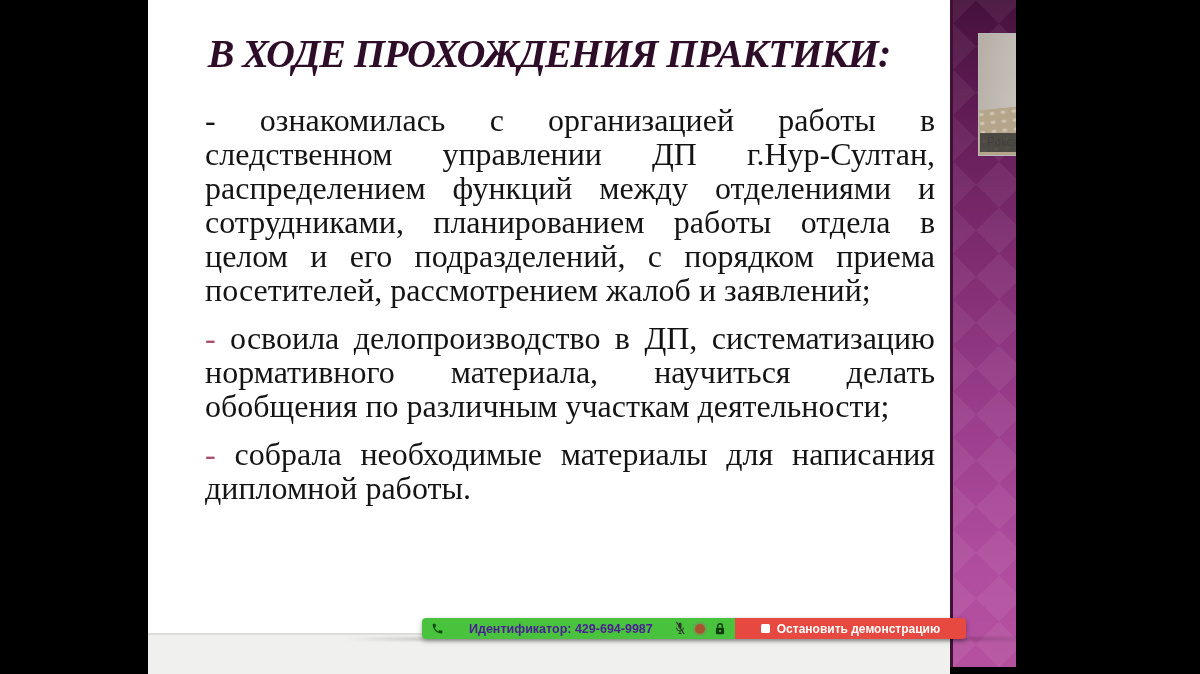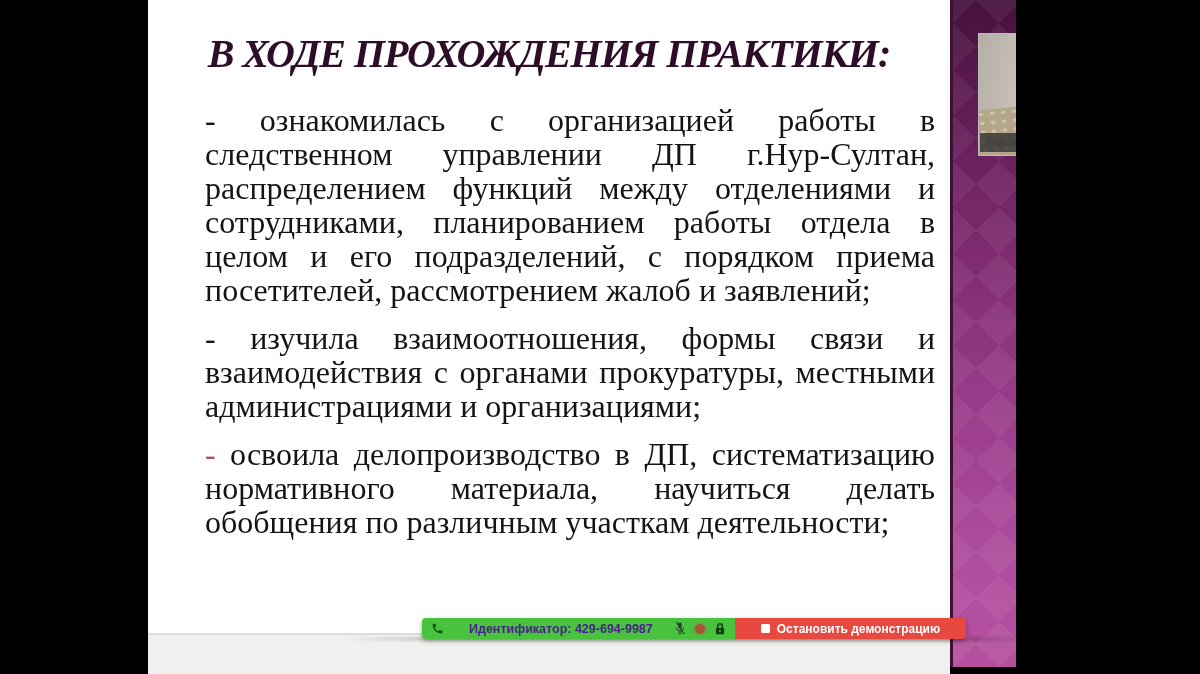--- a/index.html
+++ b/index.html
@@ -70,22 +70,22 @@
 </style>
 </head>
 <body>
 
 <div class="screen">
 
   <div class="slide">
     <div class="slide-title">В ХОДЕ ПРОХОЖДЕНИЯ ПРАКТИКИ:</div>
     <div class="slide-body">
       <p><span class="dash-dark">-</span> <span>ознакомилась с организацией работы в следственном управлении ДП г.Нур-Султан, распределением функций между отделениями и сотрудниками, планированием работы отдела в целом и его подразделений, с порядком приема посетителей, рассмотрением жалоб и заявлений;</span></p>
-      <p><span class="dash-dark">-</span> <span>изучила взаимоотношения, формы связи и взаимодействия с органами прокуратуры, местными администрациями и организациями;</span></p>
       <p><span class="dash-accent">-</span> <span>освоила делопроизводство в ДП, систематизацию нормативного материала, научиться делать обобщения по различным участкам деятельности;</span></p>
+      <p><span class="dash-accent">-</span> <span>собрала необходимые материалы для написания дипломной работы.</span></p>
     </div>
   </div>
 
   <div class="below-slide"></div>
 
   <div class="sidebar"></div>
 
   <div class="toolbar-shadow"></div>
 
   <div class="toolbar">

